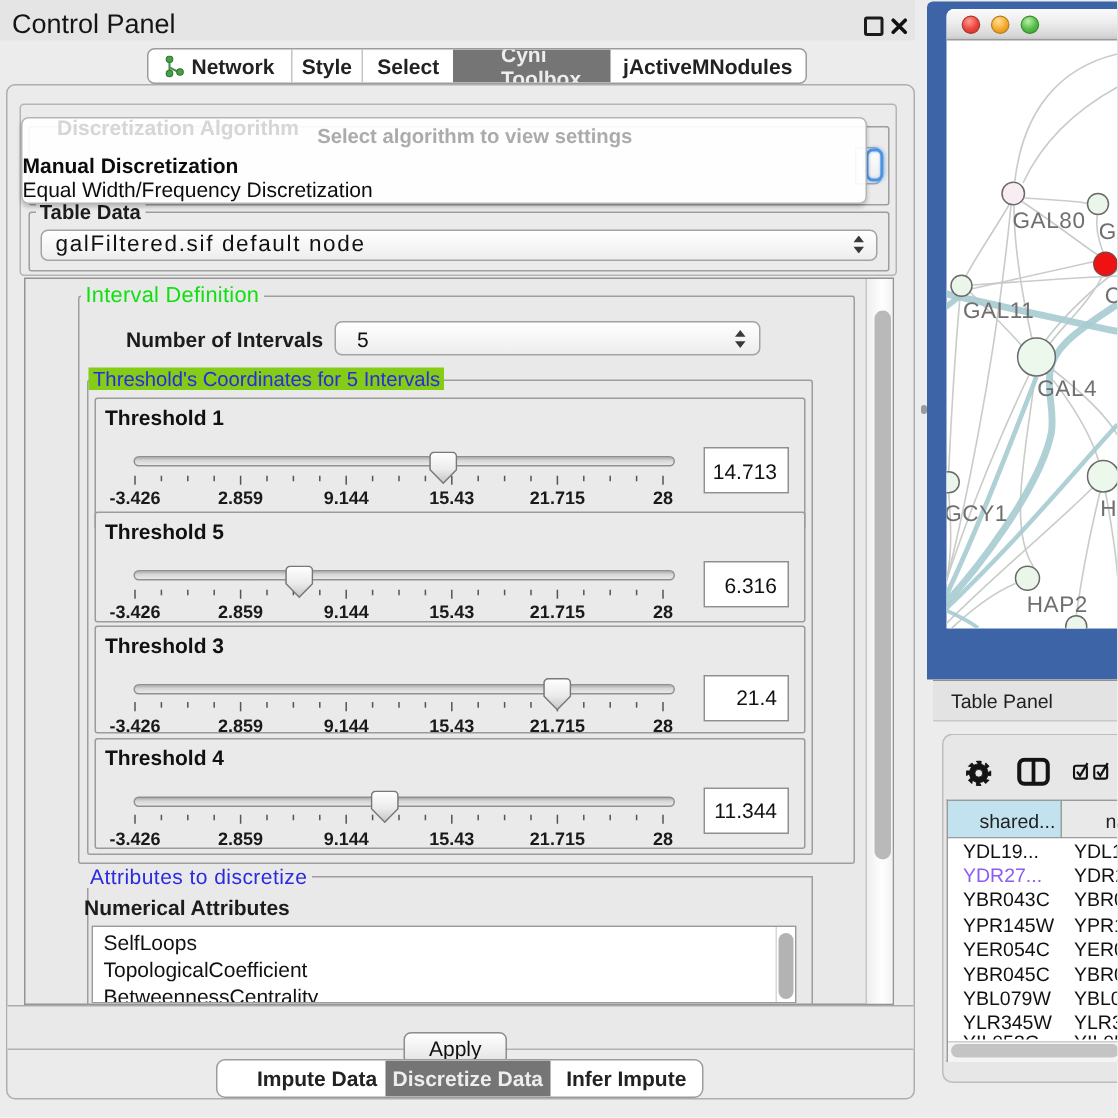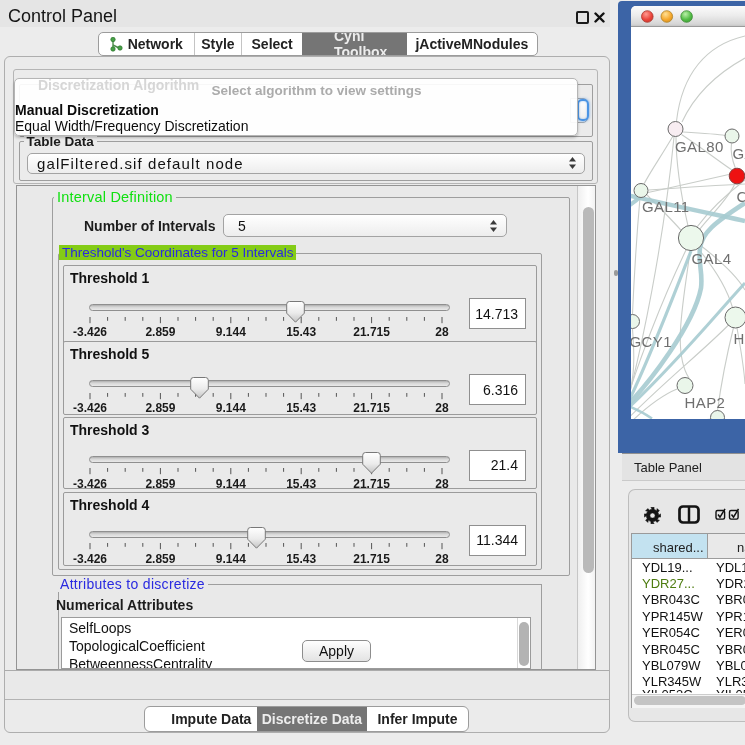--- a/index.html
+++ b/index.html
@@ -274,21 +274,21 @@
   <div class="abs b13" style="left:56px;top:597px;">Numerical Attributes</div>
   <div class="abs" style="left:61px;top:617px;width:470px;height:52px;background:#fff;border:1px solid #9b9b9b;overflow:hidden;">
     <div style="position:absolute;left:7px;top:2px;font-size:14px;color:#111;">SelfLoops</div>
     <div style="position:absolute;left:7px;top:20px;font-size:14px;color:#111;">TopologicalCoefficient</div>
     <div style="position:absolute;left:7px;top:38px;font-size:14px;color:#111;">BetweennessCentrality</div>
     <div style="position:absolute;left:455px;top:0;width:1px;height:52px;background:#d8d8d8;"></div>
     <div style="position:absolute;left:457px;top:4px;width:10px;height:44px;background:#b3b3b3;border-radius:5px;"></div>
   </div>
 
   <div class="abs" style="left:5px;top:670px;width:604px;height:30px;background:#e9e9e9;border-top:1px solid #ababab;border-bottom:1px solid #b3b3b3;"></div>
-  <div class="abs" style="left:269px;top:640px;width:69px;height:22px;background:linear-gradient(#fefefe,#e3e3e3);border:1px solid #8d8d8d;border-radius:5px;display:flex;align-items:center;justify-content:center;font-size:14px;color:#111;margin-left:33px;">Apply</div>
+  <div class="abs" style="left:269px;top:688px;width:69px;height:22px;background:linear-gradient(#fefefe,#e3e3e3);border:1px solid #8d8d8d;border-radius:5px;display:flex;align-items:center;justify-content:center;font-size:14px;color:#111;">Apply</div>
 
   <div class="abs" style="left:144px;top:706px;width:325px;height:26px;background:#fff;border:1px solid #9c9c9c;border-radius:6px;overflow:hidden;display:flex;">
     <div class="tabseg" style="width:97px;margin-left:21px;">Impute Data</div>
     <div class="tabseg dark" style="width:118px;">Discretize Data</div>
     <div class="tabseg" style="width:108px;">Infer Impute</div>
   </div>
 
   <div class="abs" style="left:610px;top:0;width:135px;height:745px;background:#ececec;"></div>
   <div class="abs" style="left:614px;top:270px;width:4px;height:6px;background:#9a9a9a;border-radius:2px;"></div>
 
@@ -391,21 +391,21 @@
 
   <div class="abs" style="left:631px;top:533px;width:114px;height:175px;background:#fff;border:1px solid #9a9a9a;border-right:none;"></div>
   <div class="abs" style="left:632px;top:534px;width:76px;height:24.5px;background:#c3e2f0;border-right:1px solid #9c9c9c;"></div>
   <div class="abs" style="left:708px;top:534px;width:37px;height:24.5px;background:#e9e9e9;"></div>
   <div class="abs" style="left:632px;top:558px;width:113px;height:1px;background:#9c9c9c;"></div>
   <div class="abs" style="left:653px;top:540px;font-size:13px;color:#222;">shared...</div>
   <div class="abs" style="left:737px;top:540px;font-size:13px;color:#222;">na</div>
   <div class="abs" style="left:632px;top:559px;width:113px;height:134px;background:#fff;overflow:hidden;">
     <div style="position:absolute;left:10px;top:0.6px;font-size:13px;color:#111;">YDL19...</div>
     <div style="position:absolute;left:84px;top:0.6px;font-size:13px;color:#111;white-space:nowrap;">YDL194W</div>
-    <div style="position:absolute;left:10px;top:17.0px;font-size:13px;color:#4d7c0f;">YDR27...</div>
+    <div style="position:absolute;left:10px;top:17.0px;font-size:13px;color:#8b5cf6;">YDR27...</div>
     <div style="position:absolute;left:84px;top:17.0px;font-size:13px;color:#111;white-space:nowrap;">YDR277C</div>
     <div style="position:absolute;left:10px;top:33.4px;font-size:13px;color:#111;">YBR043C</div>
     <div style="position:absolute;left:84px;top:33.4px;font-size:13px;color:#111;white-space:nowrap;">YBR043C</div>
     <div style="position:absolute;left:10px;top:49.8px;font-size:13px;color:#111;">YPR145W</div>
     <div style="position:absolute;left:84px;top:49.8px;font-size:13px;color:#111;white-space:nowrap;">YPR145W</div>
     <div style="position:absolute;left:10px;top:66.2px;font-size:13px;color:#111;">YER054C</div>
     <div style="position:absolute;left:84px;top:66.2px;font-size:13px;color:#111;white-space:nowrap;">YER054C</div>
     <div style="position:absolute;left:10px;top:82.6px;font-size:13px;color:#111;">YBR045C</div>
     <div style="position:absolute;left:84px;top:82.6px;font-size:13px;color:#111;white-space:nowrap;">YBR045C</div>
     <div style="position:absolute;left:10px;top:99.0px;font-size:13px;color:#111;">YBL079W</div>

